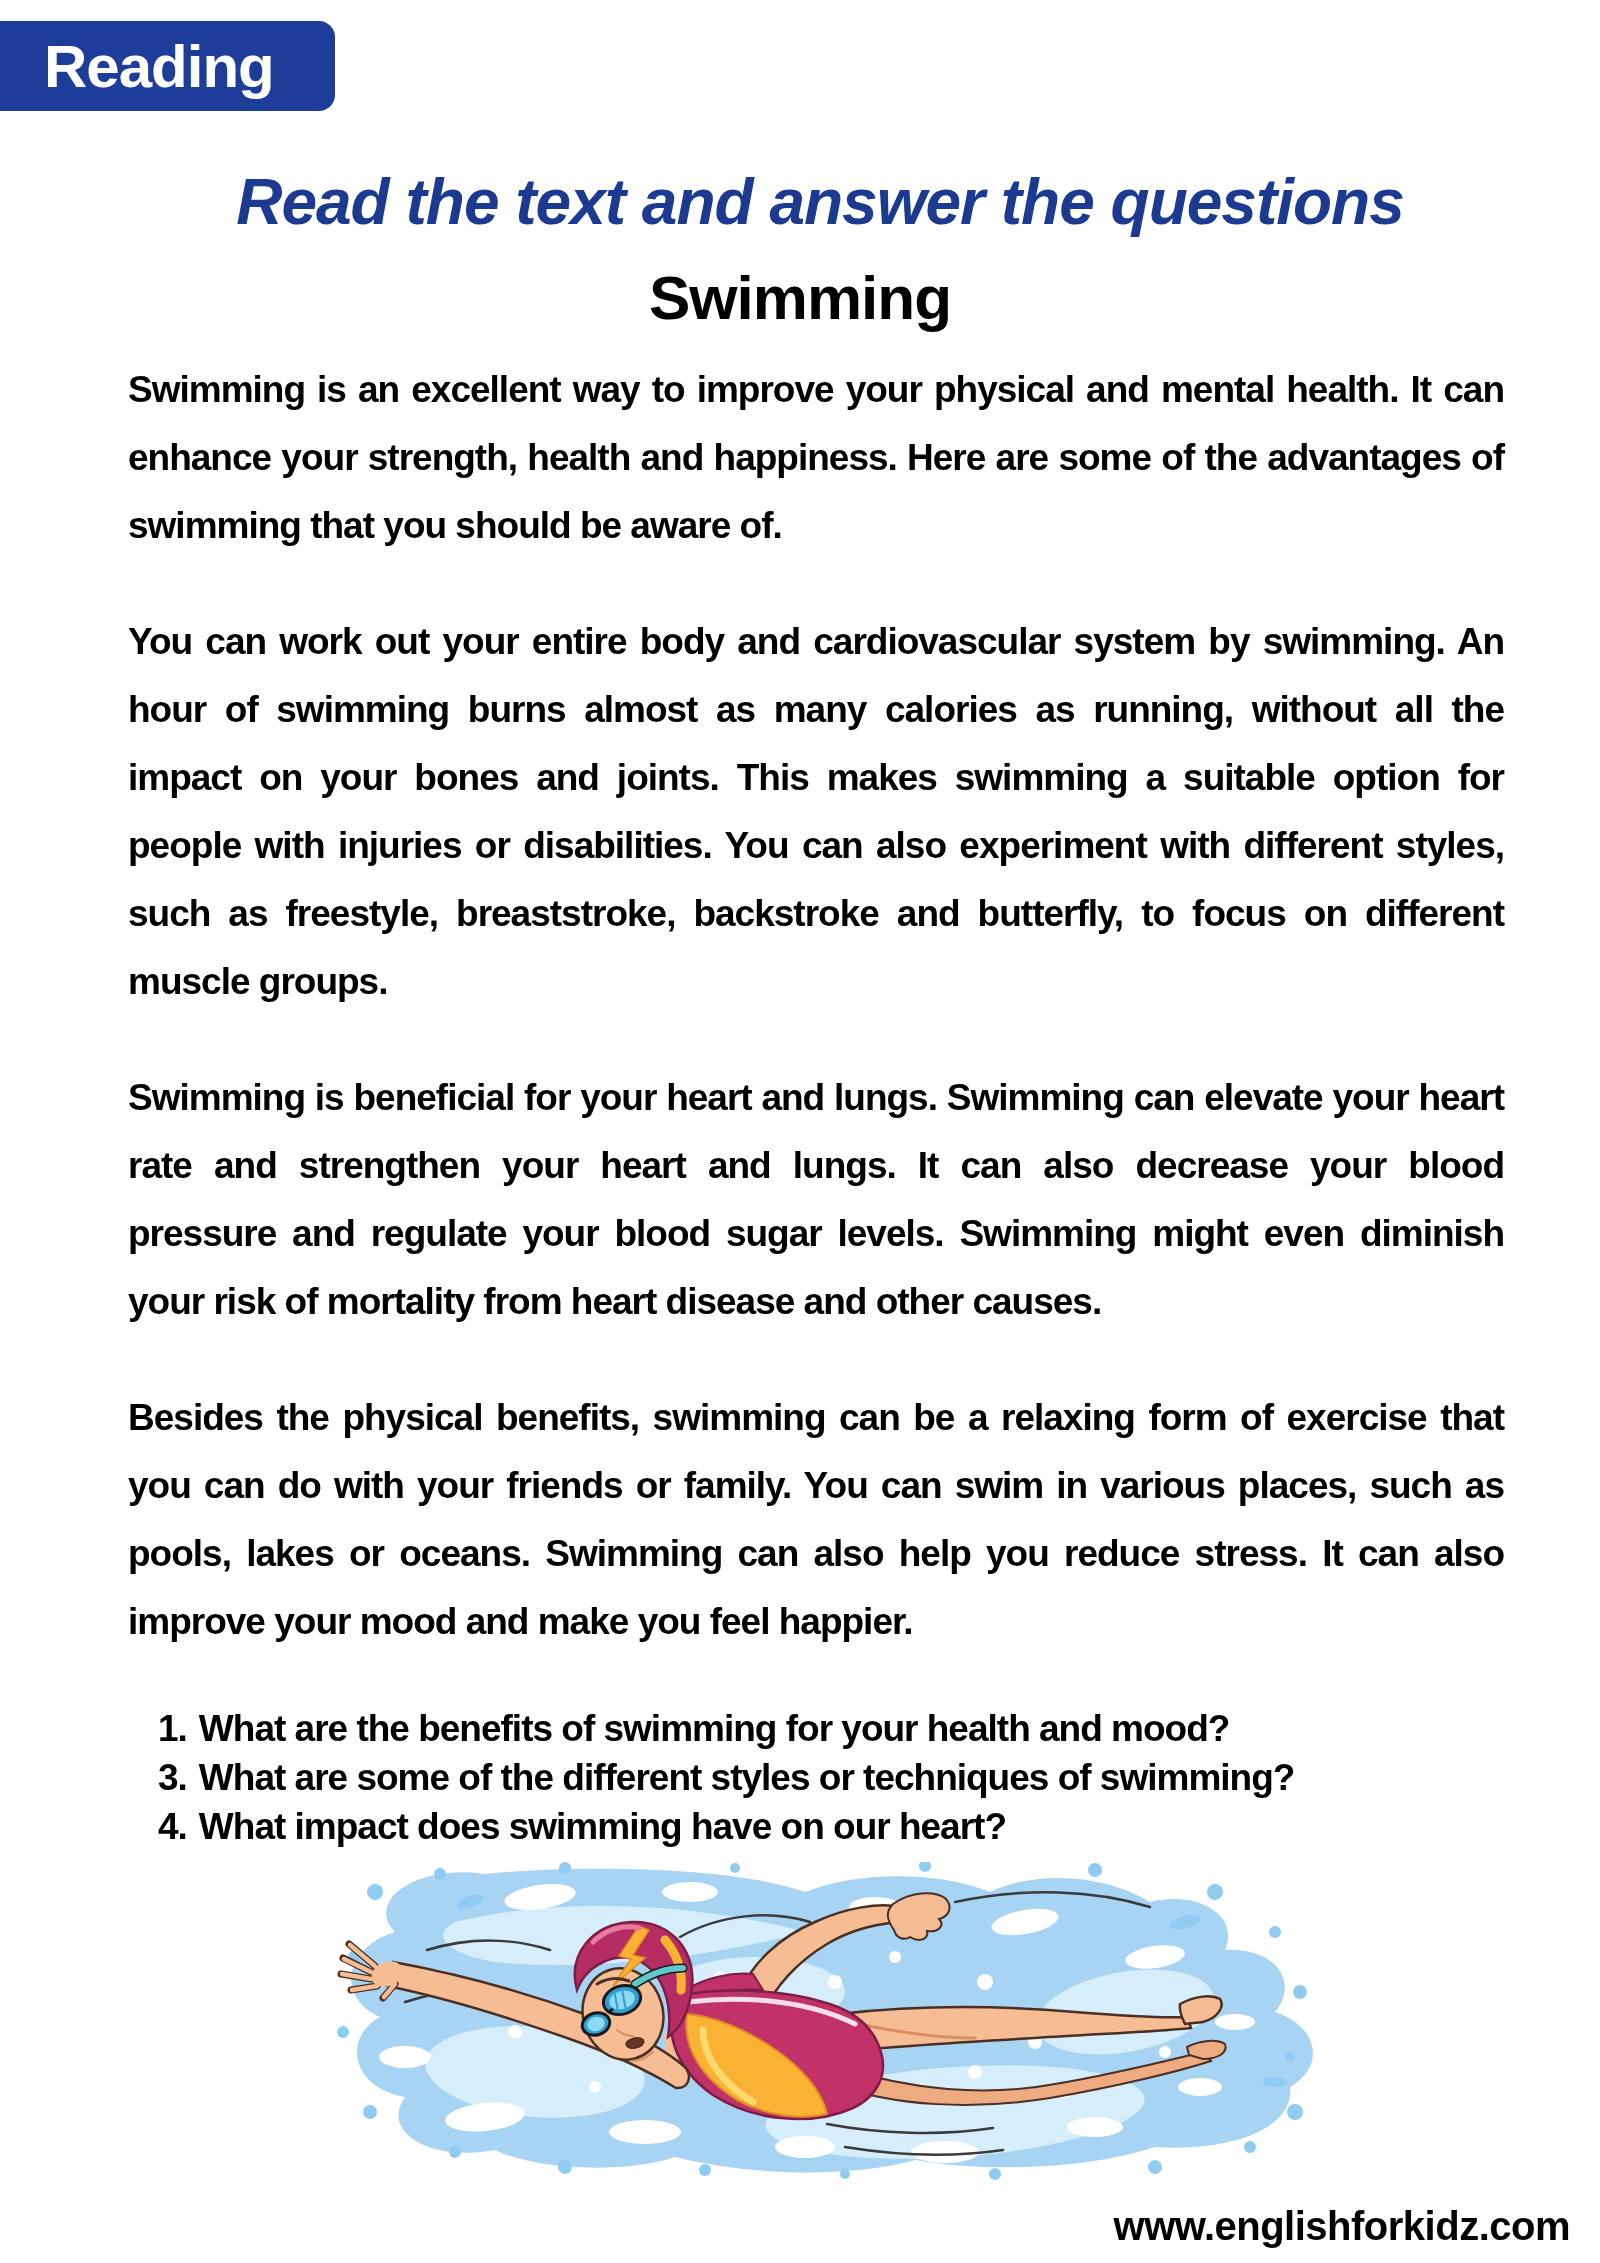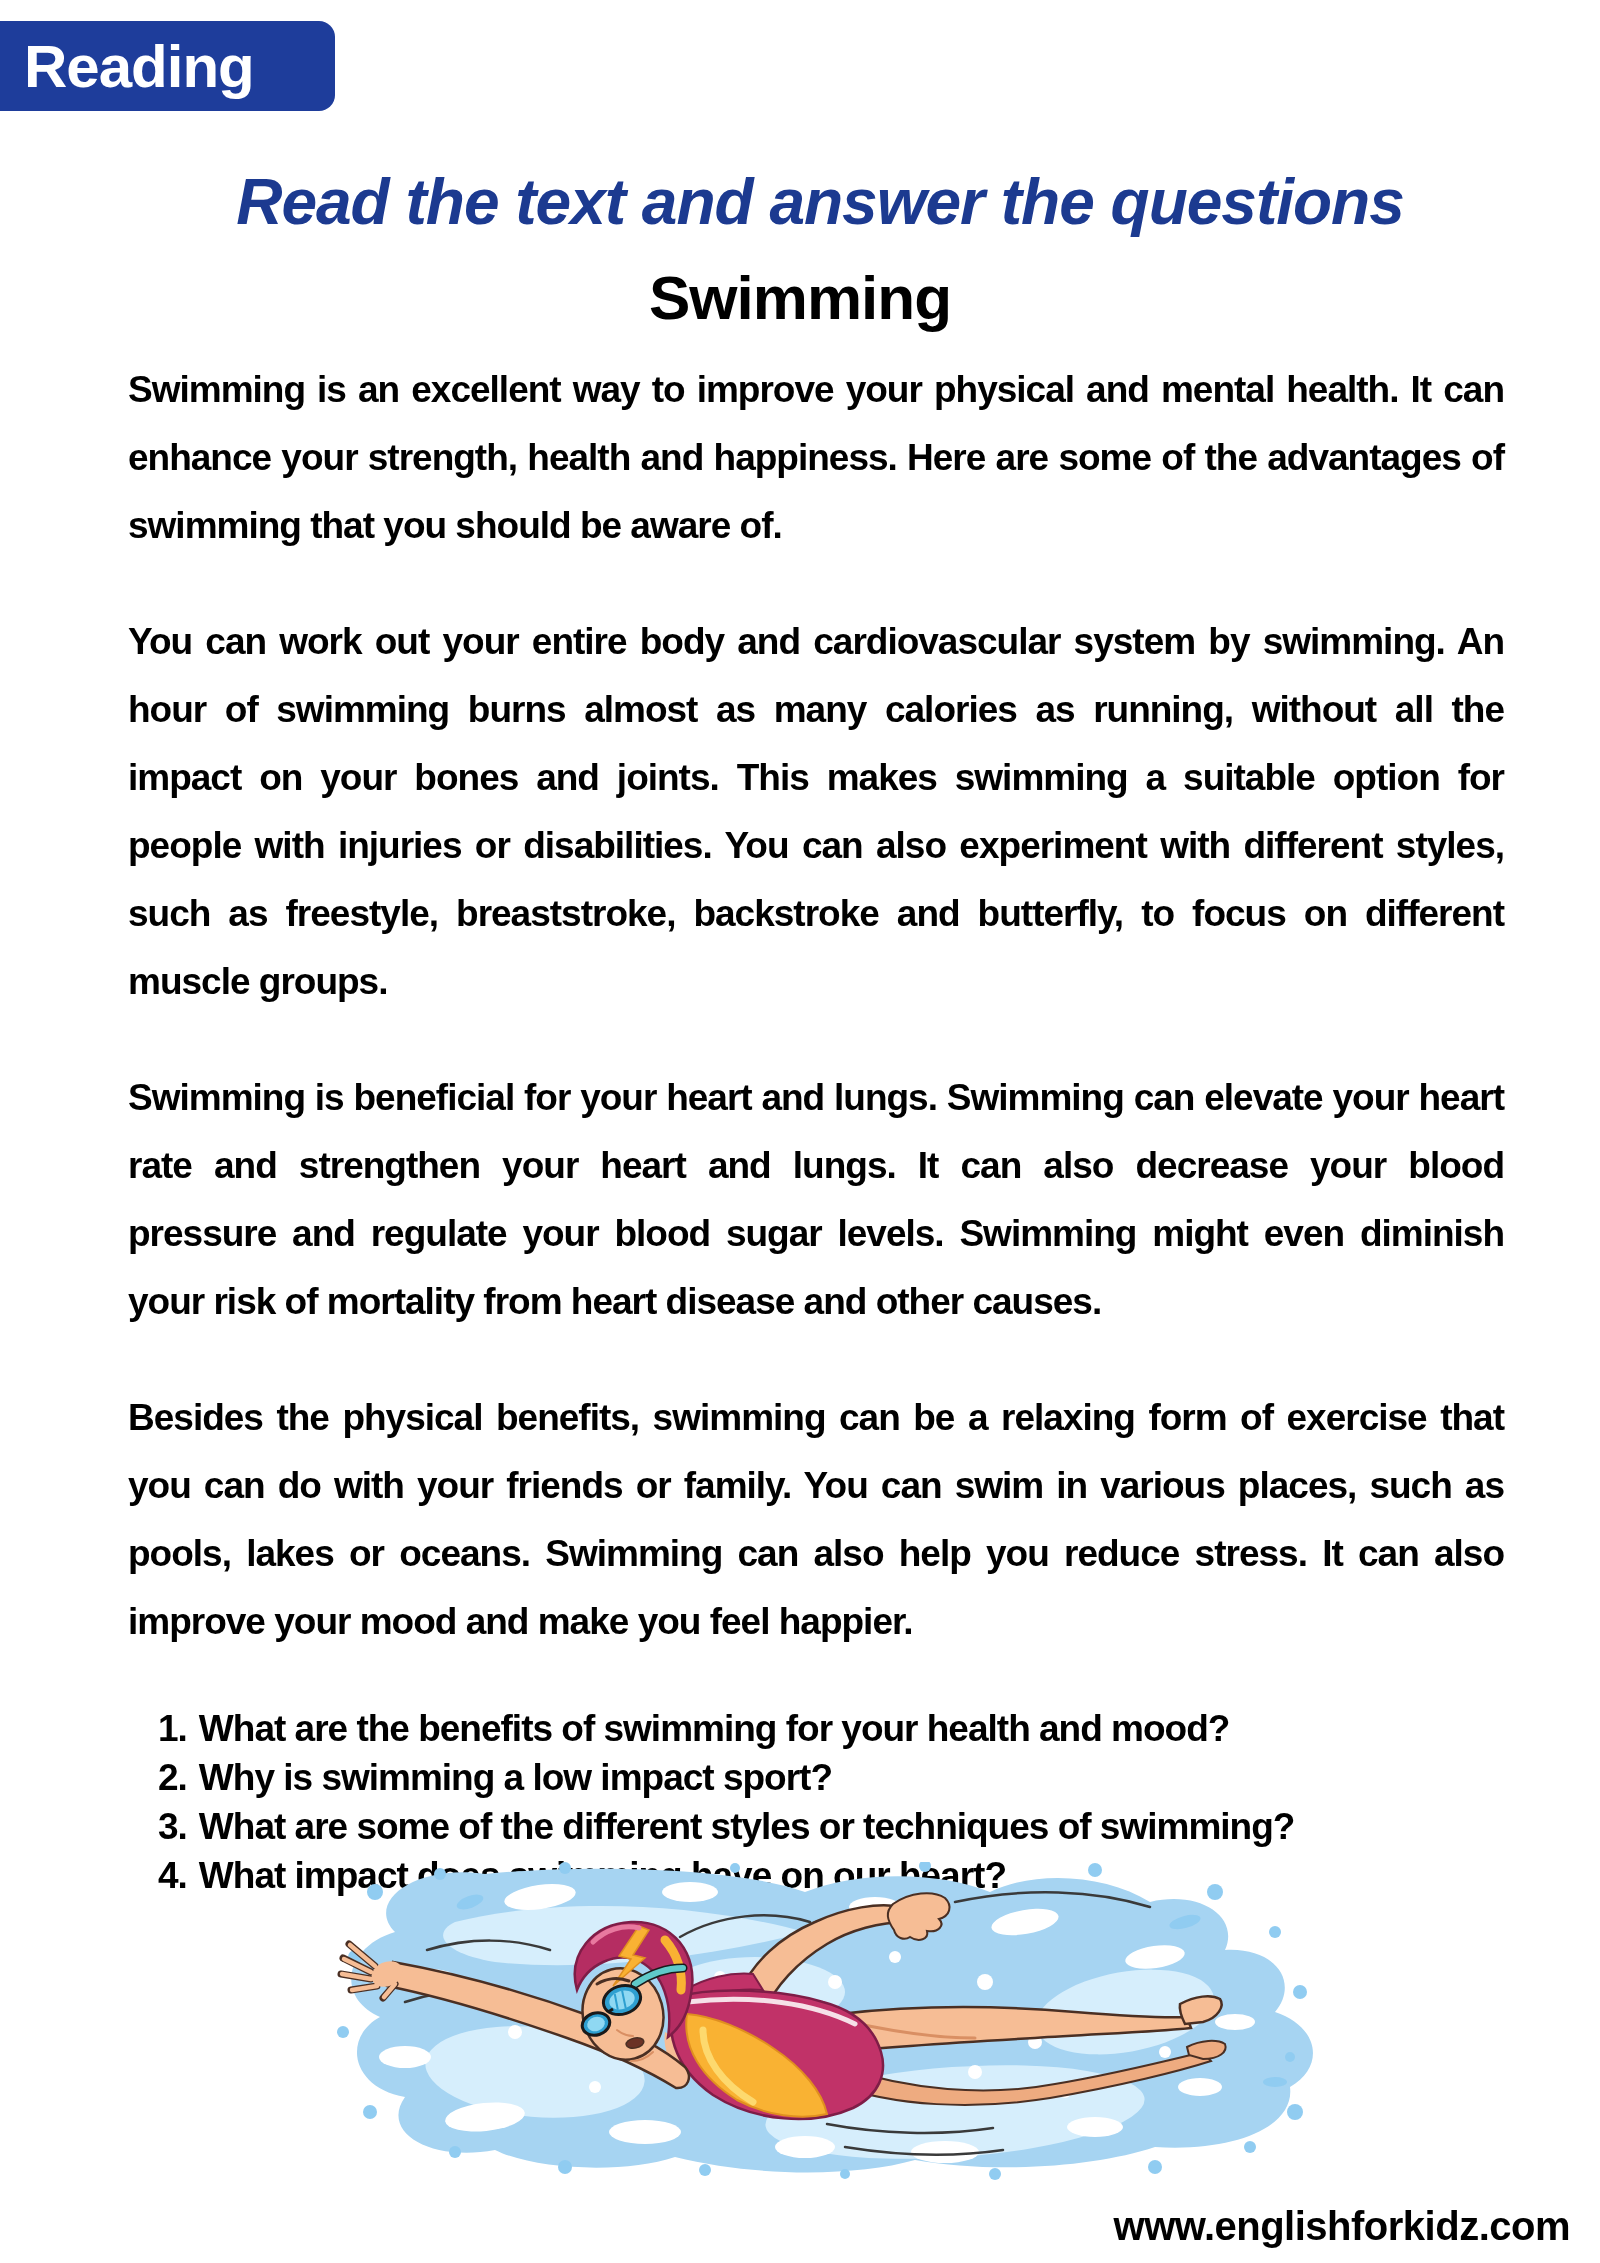--- a/index.html
+++ b/index.html
@@ -10,21 +10,21 @@
     position:relative; overflow:hidden;
     color:#000;
   }
   .badge {
     position:absolute; left:0; top:21px;
     width:335px; height:90px;
     background:#1e3d9b;
     border-radius:0 16px 16px 0;
     color:#fff; font-weight:bold; font-size:60px; letter-spacing:-1px;
     display:flex; align-items:center;
-    padding-left:24px; box-sizing:border-box;
+    padding-left:44px; box-sizing:border-box;
   }
   .instruction {
     position:absolute; top:165px; left:0; width:100%;
     text-align:center;
     font-size:64px; font-weight:bold; font-style:italic;
     letter-spacing:-1px;
     color:#1c3a90;
     padding-left:20px;
   }
   .doc-title {
@@ -73,23 +73,20 @@
 
 <div class="content">
   <p class="para">Swimming is an excellent way to improve your physical and mental health. It can enhance your strength, health and happiness. Here are some of the advantages of swimming that you should be aware of.</p>
   <p class="para">You can work out your entire body and cardiovascular system by swimming. An hour of swimming burns almost as many calories as running, without all the impact on your bones and joints. This makes swimming a suitable option for people with injuries or disabilities. You can also experiment with different styles, such as freestyle, breaststroke, backstroke and butterfly, to focus on different muscle groups.</p>
   <p class="para">Swimming is beneficial for your heart and lungs. Swimming can elevate your heart rate and strengthen your heart and lungs. It can also decrease your blood pressure and regulate your blood sugar levels. Swimming might even diminish your risk of mortality from heart disease and other causes.</p>
   <p class="para">Besides the physical benefits, swimming can be a relaxing form of exercise that you can do with your friends or family. You can swim in various places, such as pools, lakes or oceans. Swimming can also help you reduce stress. It can also improve your mood and make you feel happier.</p>
 
   <div class="questions">
     <div class="q-line">
       <span class="q-num">1.</span><span>What are the benefits of swimming for your health and mood?</span>
-    </div>
-    <div class="q-line">
-      <span class="q-num">2.</span><span>Why is swimming a low impact sport?</span>
     </div>
     <div class="q-line">
       <span class="q-num">3.</span><span>What are some of the different styles or techniques of swimming?</span>
     </div>
     <div class="q-line">
       <span class="q-num">4.</span><span>What impact does swimming have on our heart?</span>
     </div>
   </div>
 </div>
 

